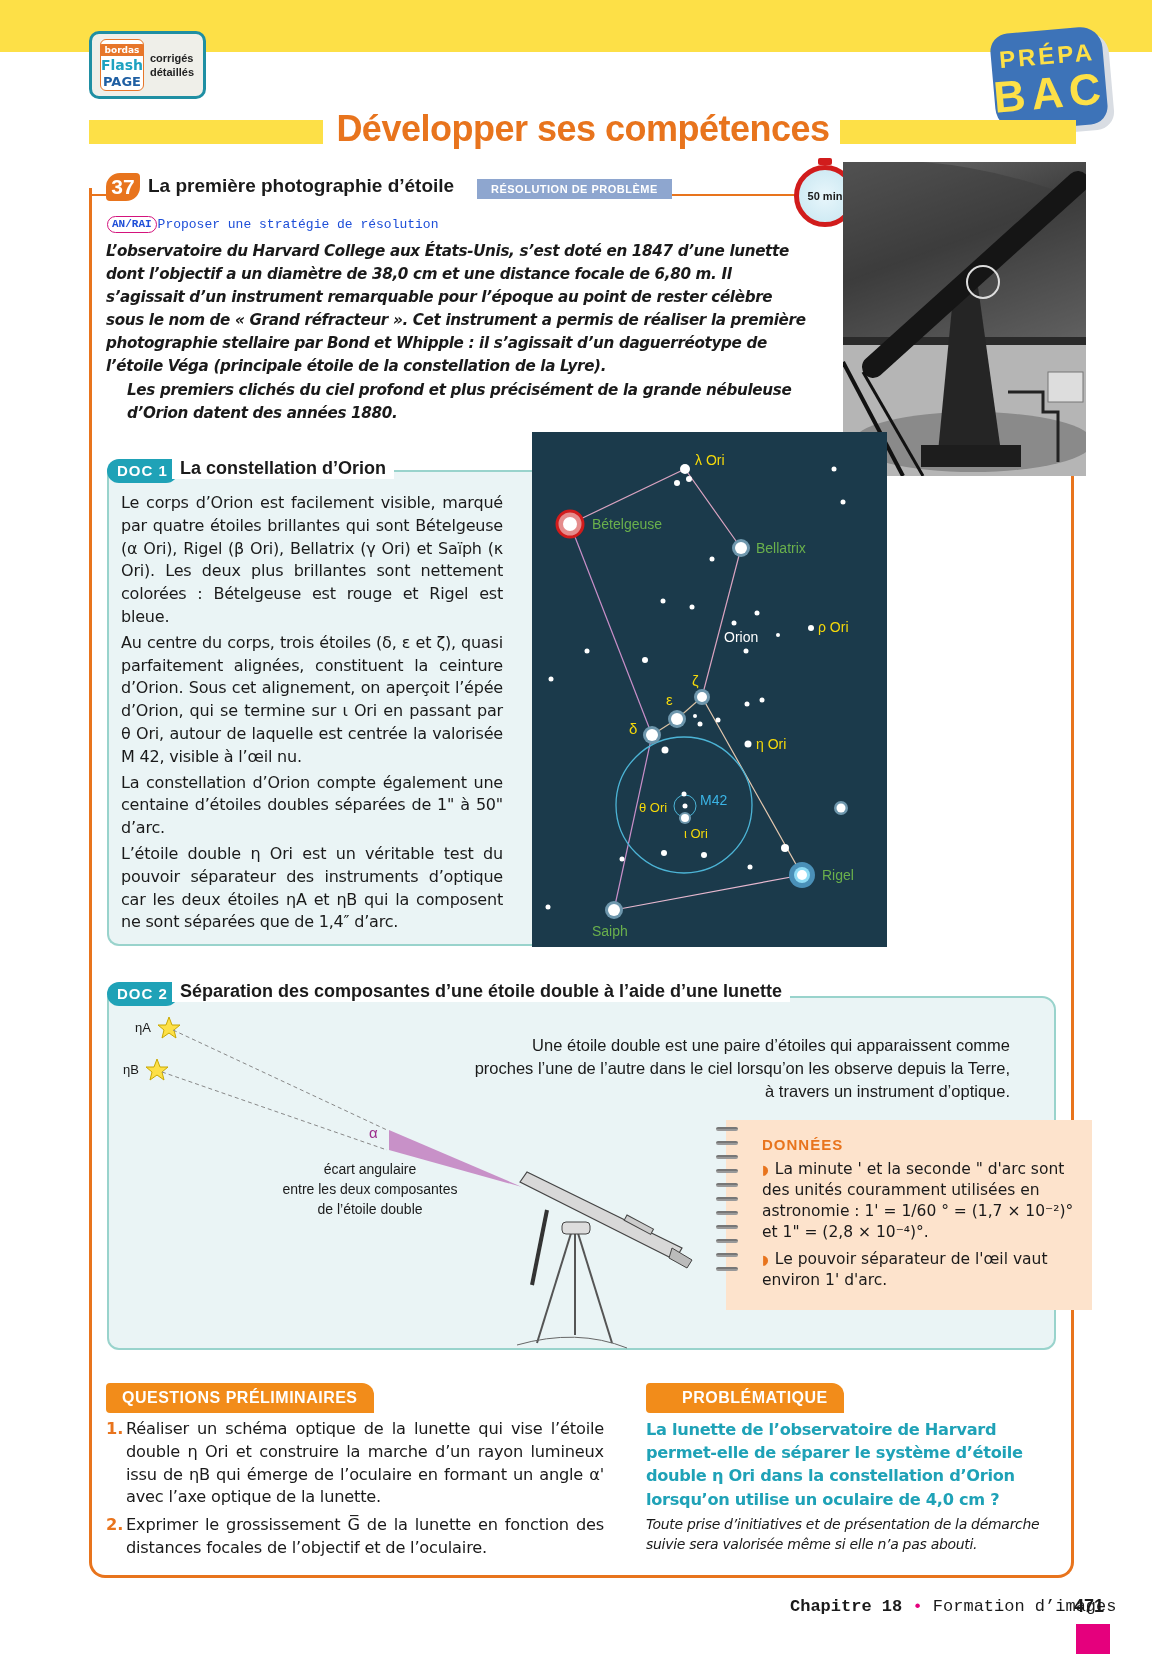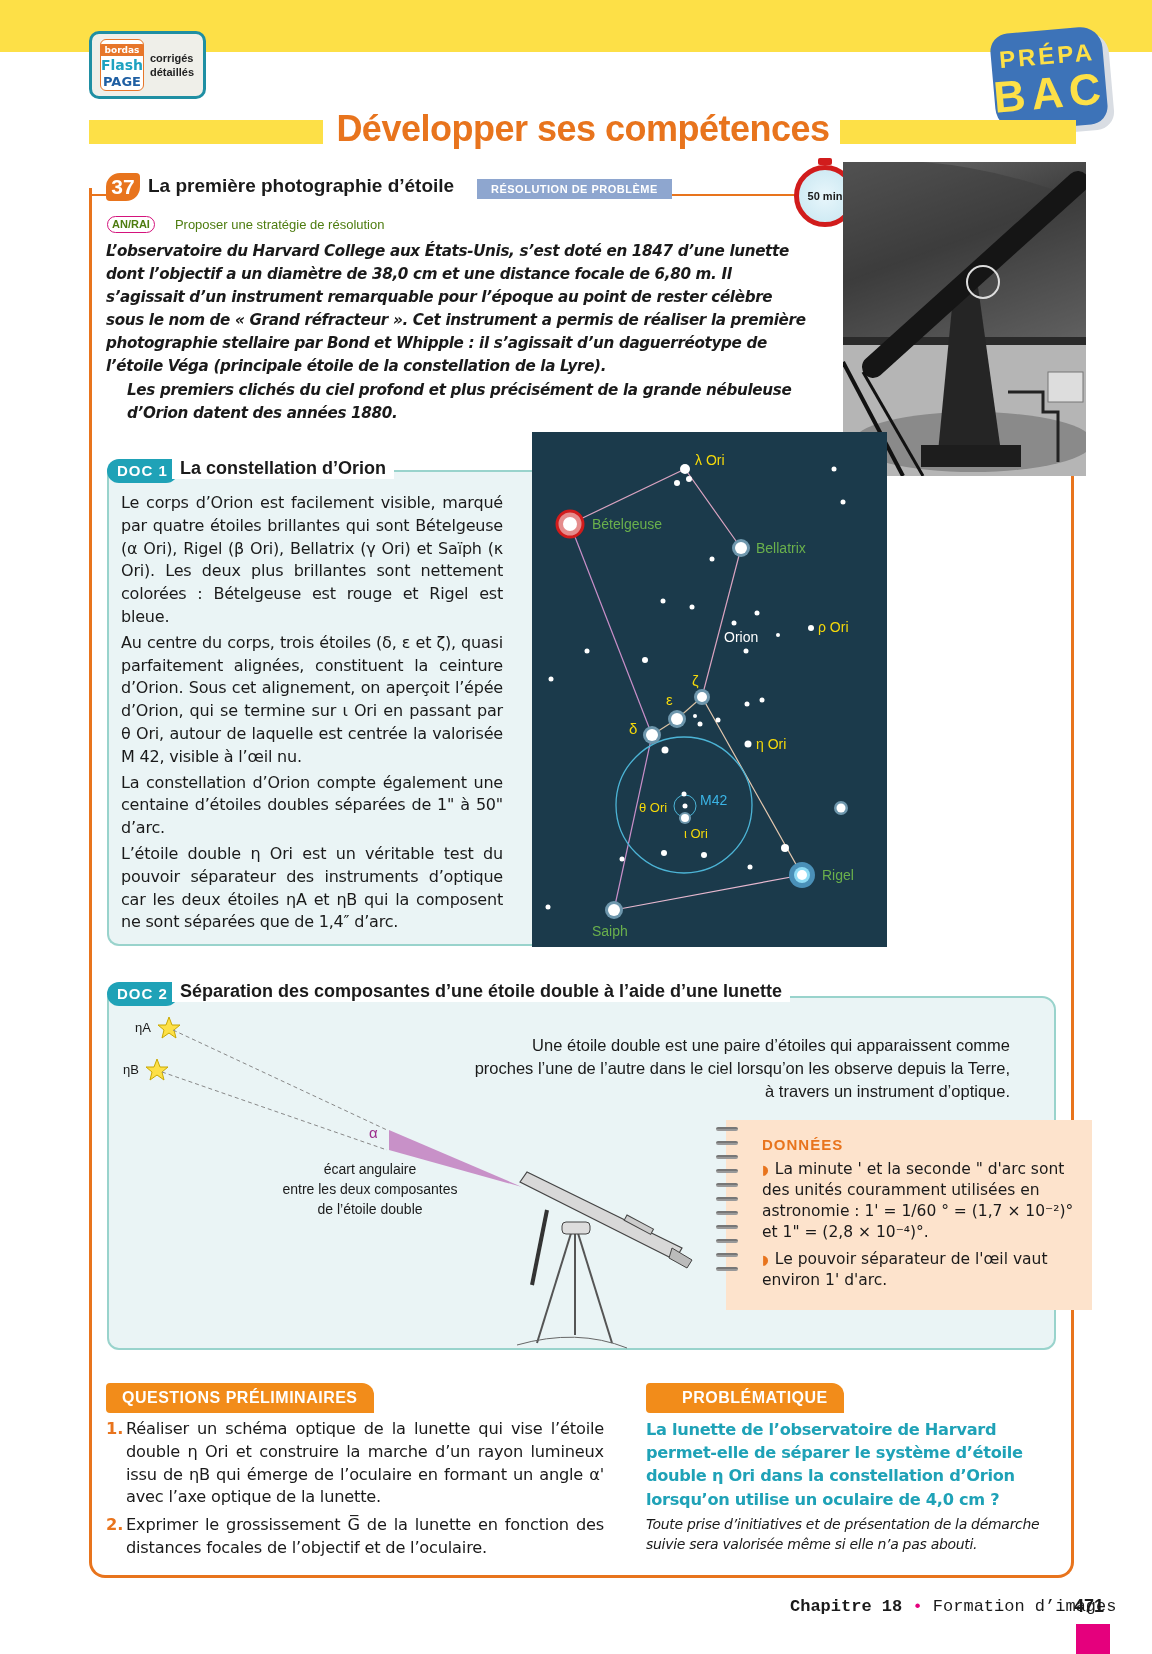--- a/index.html
+++ b/index.html
@@ -18,21 +18,21 @@
   .title-bar-r { position: absolute; left: 840px; top: 120px; width: 236px; height: 24px; background: #fde047; }
   .page-title { position: absolute; left: 328px; top: 108px; width: 510px; text-align: center; font-family: "Liberation Sans", sans-serif; font-weight: bold; font-size: 36px; color: #e8741d; letter-spacing: -0.5px; }
   .frame { position: absolute; left: 89px; top: 188px; width: 985px; height: 1390px; border-left: 3px solid #e8741d; border-bottom: 3px solid #e8741d; border-right: 3px solid #e8741d; border-radius: 0 0 16px 16px; border-top: none; }
   .frame-top-r { position: absolute; left: 662px; top: 194px; width: 136px; height: 2px; background: #e8741d; }
   .frame-top-l { position: absolute; left: 89px; top: 194px; width: 18px; height: 2px; background: #e8741d; }
   .ex-num { position: absolute; left: 106px; top: 173px; width: 34px; height: 28px; background: #e8741d; color: #fff; border-radius: 14px 4px 14px 4px; font-family: "Liberation Sans", sans-serif; font-weight: bold; font-size: 21px; text-align: center; line-height: 28px; }
   .ex-title { position: absolute; left: 148px; top: 175px; font-family: "Liberation Sans", sans-serif; font-weight: bold; font-size: 19px; color: #1a1a1a; }
   .ex-badge { position: absolute; left: 477px; top: 179px; height: 20px; padding: 0 14px; background: #8ea6cf; color: #fff; border-radius: 0; font-family: "Liberation Sans", sans-serif; font-weight: bold; font-size: 11px; line-height: 20px; letter-spacing: 0.5px; }
   .timer { position: absolute; left: 794px; top: 165px; width: 62px; height: 62px; border-radius: 50%; border: 5px solid #d11c1c; background: radial-gradient(circle, #e8f6fb 0%, #c6e6f1 100%); display: flex; align-items: center; justify-content: center; font-family: "Liberation Sans", sans-serif; font-weight: bold; font-size: 11px; color: #1a1a1a; }
   .timer-knob { position: absolute; left: 818px; top: 158px; width: 14px; height: 7px; background: #d11c1c; border-radius: 2px; }
-  .skill { position: absolute; left: 107px; top: 216px; font-family: Liberation Sans, sans-serif; font-size: 13px; color: #4d7c0f; display: flex; align-items: center; gap: 20px; }
+  .skill { position: absolute; left: 107px; top: 216px; font-family: Liberation Mono, monospace; font-size: 13px; color: #1d4ed8; display: flex; align-items: center; gap: 1px; }
   .skill-tag { border: 1.5px solid #d4137c; border-radius: 9px; padding: 0 4px; font-weight: bold; font-size: 11px; line-height: 15px; }
   .intro { position: absolute; left: 106px; top: 240px; width: 700px; font-family: "DejaVu Sans", sans-serif; font-style: italic; font-weight: bold; font-size: 15.2px; line-height: 23px; color: #1a1a1a; letter-spacing: -0.35px; }
   .intro p + p { margin-top: 1px; margin-left: 21px; }
   .photo { position: absolute; left: 843px; top: 162px; width: 243px; height: 314px; background: linear-gradient(160deg, #6f6f6f 0%, #3b3b3b 30%, #8a8a8a 62%, #c9c9c9 80%, #6b6b6b 100%); overflow: hidden; }
   .photo svg { position: absolute; left: 0; top: 0; }
   
   .doc1-box { position: absolute; left: 107px; top: 470px; width: 425px; height: 476px; background: #eaf4f5; border: 2px solid #99d3cc; border-radius: 0 0 0 12px; border-right: none; }
   .doc-badge { position: absolute; height: 24px; padding: 0 10px; background: #1fa2b7; color: #fff; border-radius: 12px 0 12px 12px; font-family: "Liberation Sans", sans-serif; font-weight: bold; font-size: 15px; line-height: 24px; letter-spacing: 1px; }
   .doc-title { position: absolute; background: #fff; padding: 0 8px; font-family: "Liberation Sans", sans-serif; font-weight: bold; font-size: 18px; color: #1a1a1a; }
   .doc1-text { position: absolute; left: 121px; top: 492px; width: 382px; font-size: 16px; line-height: 22.8px; color: #1a1a1a; text-align: justify; letter-spacing: -0.2px; }

